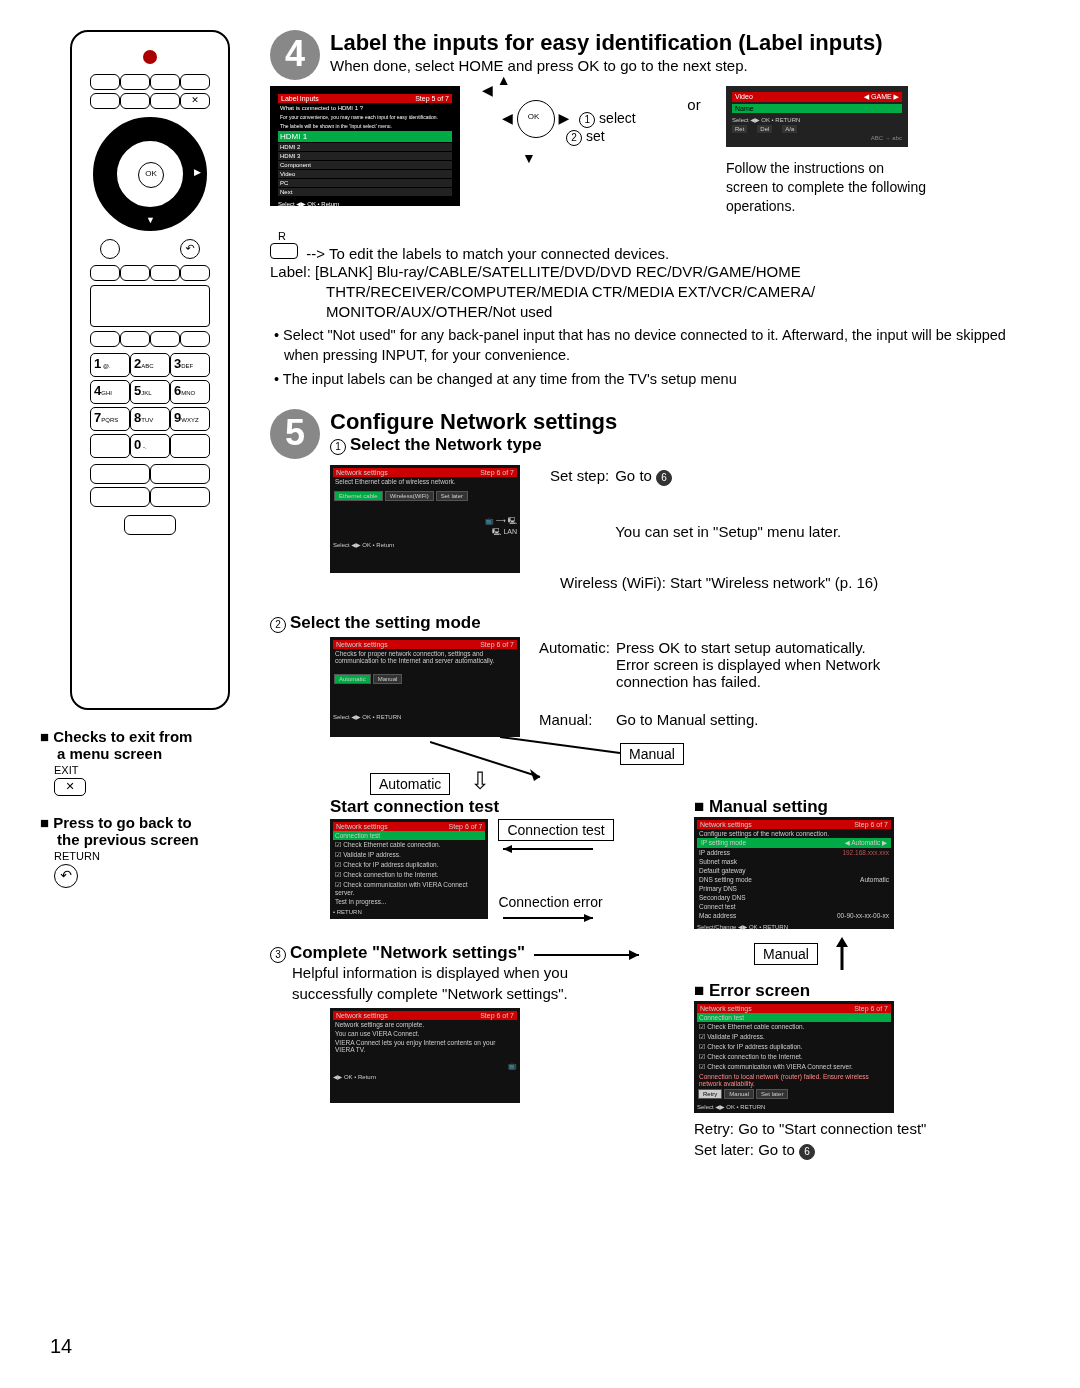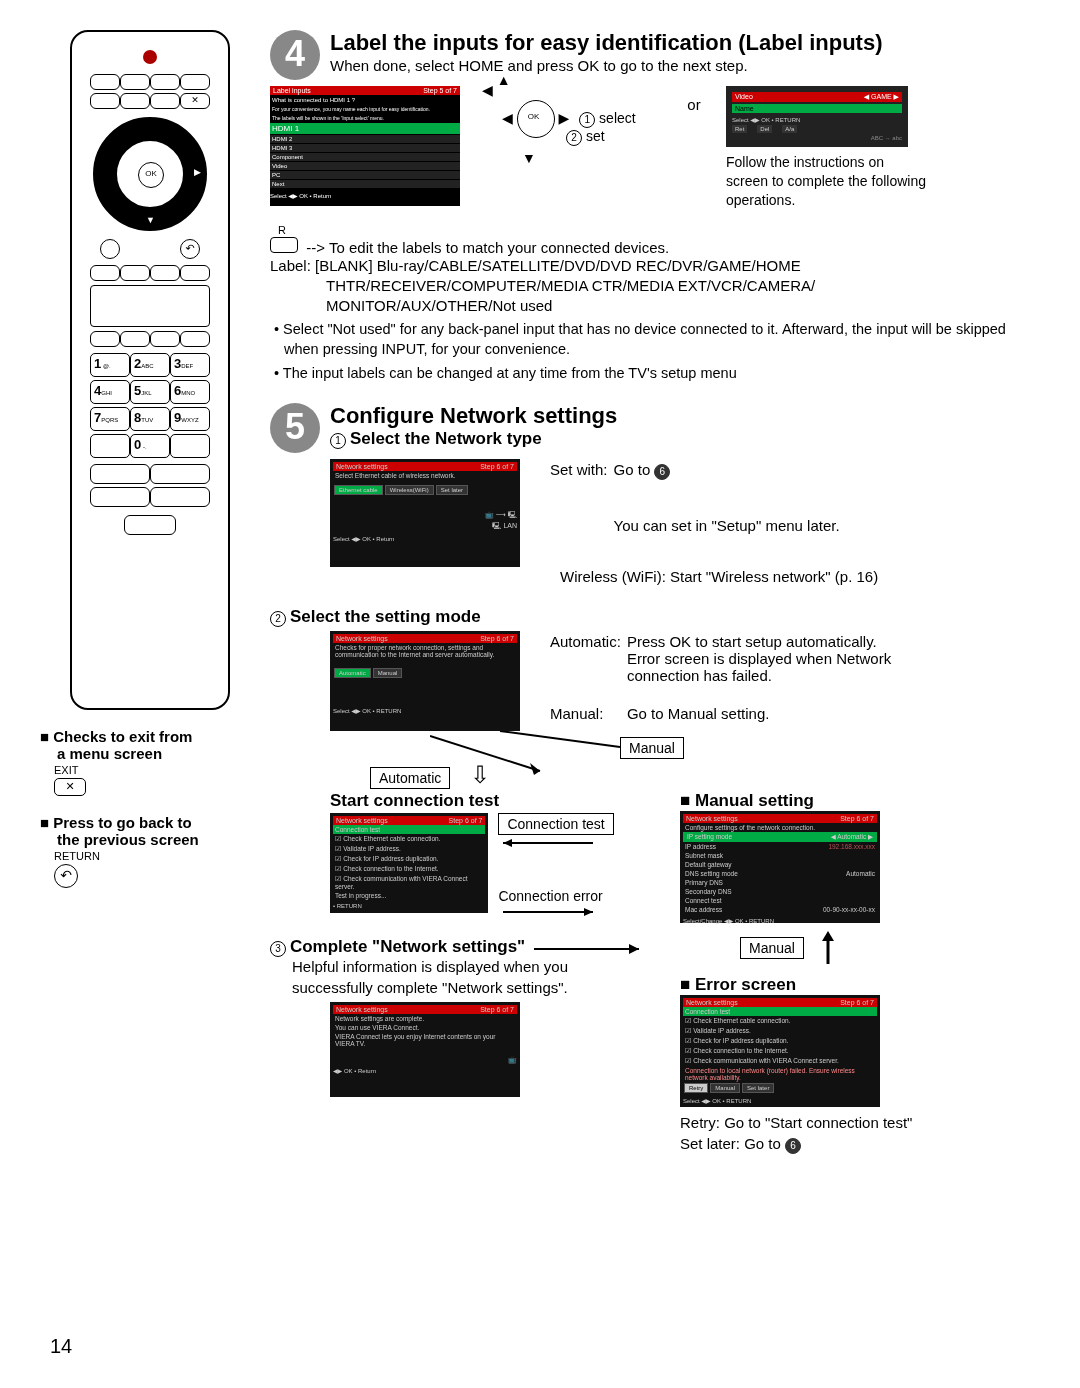--- a/index.html
+++ b/index.html
@@ -27,21 +27,21 @@
 .key .s{font-size:6px;font-weight:normal}
 .longbtn{border:1.5px solid #000;border-radius:6px;height:18px;width:65px}
 .hint{font-weight:bold;font-size:15px;margin-top:18px}
 .hint-sub{font-size:11px;margin:2px 0 2px 14px}
 .xbox{border:1.5px solid #000;border-radius:5px;width:30px;height:16px;margin-left:14px;text-align:center;font-size:11px;line-height:15px}
 .retcircle{border:1.5px solid #000;border-radius:50%;width:22px;height:22px;margin-left:14px;text-align:center;line-height:20px;font-size:14px}
 .step-num{width:50px;height:50px;background:#888;color:#fff;border-radius:50%;font-size:36px;font-weight:bold;text-align:center;line-height:48px;float:left;margin-right:10px}
 .step-title{font-size:22px;font-weight:bold}
 .step-body{font-size:15px;line-height:1.3}
 .clear{clear:both}
-.tvscreen{background:#000;color:#fff;font-size:8px;width:190px;padding:0;box-sizing:border-box}
+.tvscreen{background:#000;color:#fff;font-size:8px;width:190px;padding:8px;box-sizing:border-box}
 .tvscreen .hdr{background:#c00;padding:1px 3px;font-size:7px;display:flex;justify-content:space-between}
 .tvscreen .row{padding:1px 2px;margin:1px 0;font-size:6px}
 .tvscreen .hl{background:#0a4;color:#fff;padding:1px 2px}
 .tvscreen .ftr{font-size:6px;margin-top:4px}
 .dpad{width:36px;height:36px;border:1.5px solid #000;border-radius:50%;position:relative;display:inline-block;vertical-align:middle}
 .dpad::before{content:"OK";position:absolute;top:11px;left:10px;font-size:8px}
 .circ-n{display:inline-block;border:1px solid #000;border-radius:50%;width:14px;height:14px;font-size:10px;text-align:center;line-height:13px}
 .circ-n.dark{background:#333;color:#fff;border-color:#333}
 .boxlabel{border:1px solid #000;padding:2px 8px;font-size:14px;display:inline-block}
 .section{margin-top:20px;position:relative}
@@ -204,21 +204,21 @@
           <div style="margin-top:3px;font-size:6px;color:#ccc">
             <span>Select ◀▶ OK • RETURN</span>
             <div style="display:flex;gap:10px;margin-top:2px">
                   <span style="background:#333;padding:1px 3px">Ret</span>
                   <span style="background:#333;padding:1px 3px">Del</span>
                   <span style="background:#333;padding:1px 3px">A/a</span>
                 </div>
           </div>
           <div style="font-size:6px;color:#888;text-align:right;margin-top:2px">ABC → abc</div>
         </div>
-        <div class="small-note" style="margin-top:6px;width:200px">Follow the instructions on screen to complete the following operations.</div>
+        <div class="small-note" style="margin-top:12px;width:200px">Follow the instructions on screen to complete the following operations.</div>
       </div>
     </div>
 
     <div style="margin-top:10px;font-size:15px">
       <div><span style="font-size:11px;margin-left:8px">R</span></div>
       <div><span style="border:1.5px solid #000;border-radius:4px;display:inline-block;width:26px;height:14px"></span>&nbsp; <span>--&gt; To edit the labels to match your connected devices.</span></div>
       <div class="row15">Label:  [BLANK] Blu-ray/CABLE/SATELLITE/DVD/DVD REC/DVR/GAME/HOME</div>
       <div class="row15" style="padding-left:56px">THTR/RECEIVER/COMPUTER/MEDIA CTR/MEDIA EXT/VCR/CAMERA/</div>
       <div class="row15" style="padding-left:56px">MONITOR/AUX/OTHER/Not used</div>
       <div class="bullet">• Select "Not used" for any back-panel input that has no device connected to it. Afterward, the input will be skipped when pressing INPUT, for your convenience.</div>
@@ -238,33 +238,33 @@
               <span>Network settings</span>
               <span>Step 6 of 7</span>
             </div>
         <div class="line">Select Ethernet cable of wireless network.</div>
         <div style="margin-top:4px"><span class="btn sel">Ethernet cable</span><span class="btn">Wireless(WiFi)</span><span class="btn">Set later</span></div>
         <div style="margin-top:14px;text-align:right">📺 ⟶ 🖳<br>🖳 LAN</div>
         <div class="ft">Select ◀▶ OK • Return</div>
       </div>
       <div class="tbl">
         <div>
-              <div>Set with:</div>
+              <div>Set step:</div>
               <div><span>Go to </span><span class="circ-n dark">6</span></div>
             </div>
         <div>
               <div></div>
               <div>You can set in "Setup" menu later.</div>
             </div>
       </div>
     </div>
     <div class="row15" style="margin-left:290px">Wireless (WiFi): Start "Wireless network" (p. 16)</div>
 
     <div style="margin-top:20px"><span class="circ-n">2</span> <span class="subhead">Select the setting mode</span></div>
-    <div style="display:flex;gap:30px;margin-top:4px;margin-left:60px">
+    <div style="display:flex;gap:19px;margin-top:4px;margin-left:60px">
       <div class="mtv" style="height:100px">
         <div class="hdr">
               <span>Network settings</span>
               <span>Step 6 of 7</span>
             </div>
         <div class="line">Checks for proper network connection, settings and communication to the Internet and server automatically.</div>
         <div style="margin-top:8px"><span class="btn sel">Automatic</span><span class="btn">Manual</span></div>
         <div class="ft" style="margin-top:28px">Select ◀▶ OK • RETURN</div>
       </div>
       <div class="tbl">
@@ -283,21 +283,21 @@
       <span class="boxlabel" style="position:absolute;left:290px;top:6px">Manual</span>
       <svg width="300" height="50" style="position:absolute;left:100px;top:0">
             <line x1="0" y1="5" x2="110" y2="40" stroke="#000" stroke-width="2"></line>
             <polygon points="110,40 100,32 104,44" fill="#000"></polygon>
             <line x1="70" y1="0" x2="190" y2="16" stroke="#000" stroke-width="2"></line>
           </svg>
       <span class="boxlabel" style="position:absolute;left:40px;top:36px">Automatic</span>
       <span class="arw-down" style="position:absolute;left:140px;top:30px">⇩</span>
     </div>
 
-    <div style="display:flex;margin-left:0">
+    <div style="display:flex;gap:14px;margin-left:0">
       <div style="width:410px">
         <div class="subhead" style="margin-left:60px">Start connection test</div>
         <div style="display:flex;gap:10px;margin-left:60px;margin-top:2px">
           <div class="mtv" style="height:100px">
             <div class="hdr">
                   <span>Network settings</span>
                   <span>Step 6 of 7</span>
                 </div>
             <div class="line" style="background:#0a4">Connection test</div>
             <div class="line chk">Check Ethernet cable connection.</div>

